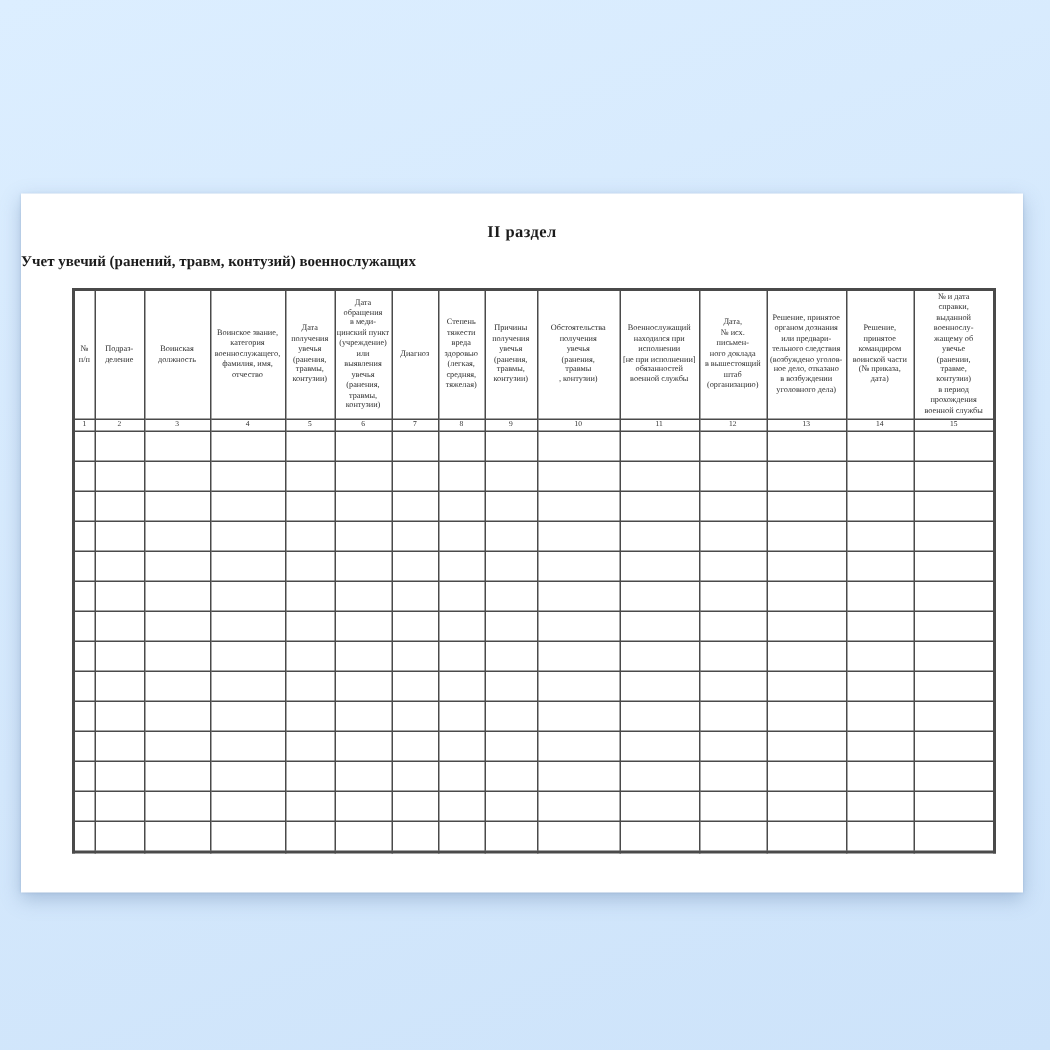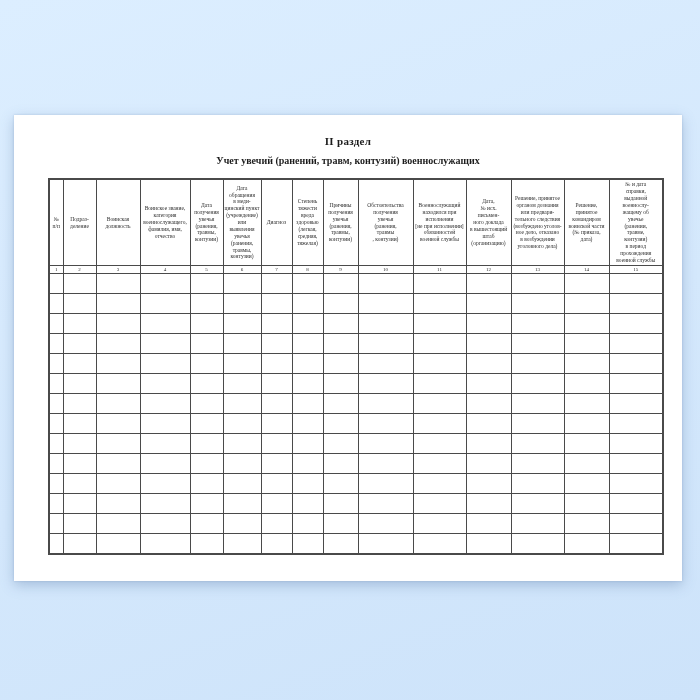--- a/index.html
+++ b/index.html
@@ -12,21 +12,21 @@
   }
   .stage {
     position: relative;
     width: 700px;
     height: 700px;
     background: linear-gradient(160deg, #dceeff 0%, #d4e8fc 55%, #cde3fa 100%);
   }
   .paper {
     position: absolute;
     left: 14px;
-    top: 115px;
+    top: 129px;
     width: 668px;
     height: 466px;
     background: #ffffff;
     box-shadow: 0 4px 12px rgba(110, 140, 180, 0.45), 0 0 2px rgba(110, 140, 180, 0.35);
   }
   .doc-title {
     position: absolute;
     top: 20px;
     left: 0;
     width: 100%;
@@ -34,21 +34,21 @@
     font-size: 11px;
     font-weight: bold;
     color: #1c1c1c;
     letter-spacing: 0.3px;
   }
   .doc-subtitle {
     position: absolute;
     top: 40px;
     left: 0;
     width: 100%;
-    text-align: center;
+    text-align: left;
     font-size: 10px;
     font-weight: bold;
     color: #1c1c1c;
   }
   table.grid {
     position: absolute;
     left: 34px;
     top: 63px;
     width: 614px;
     border-collapse: collapse;

